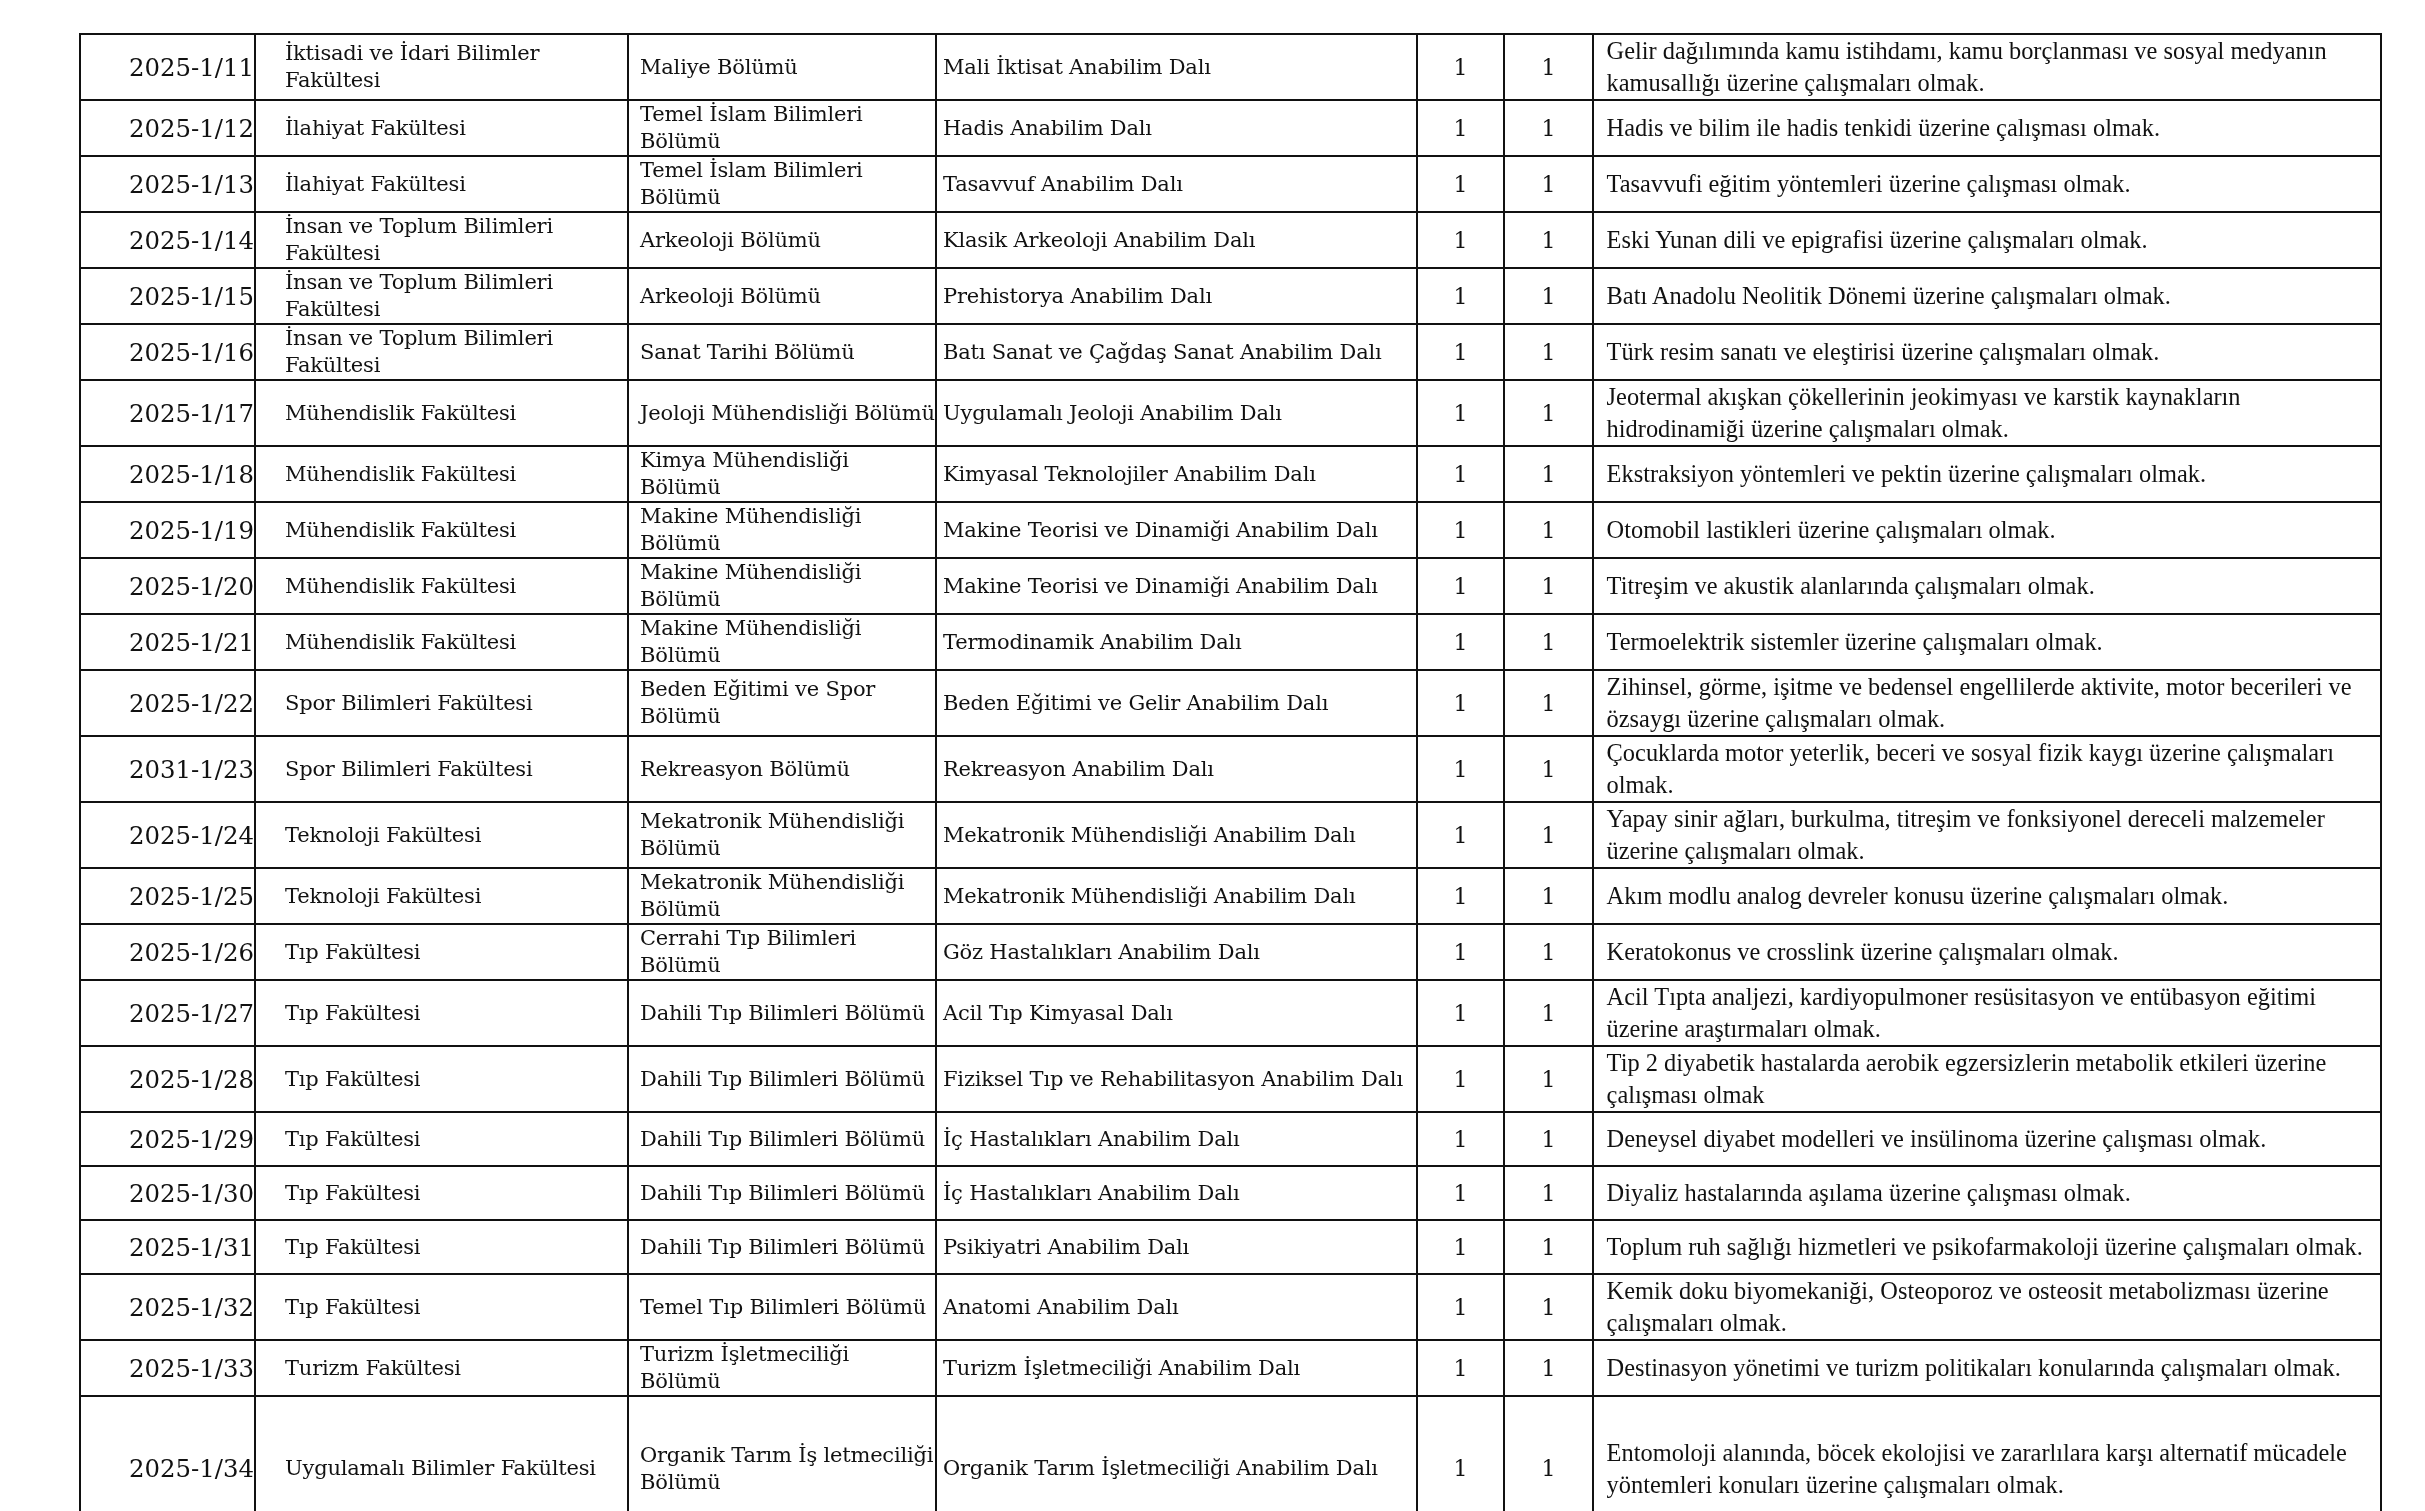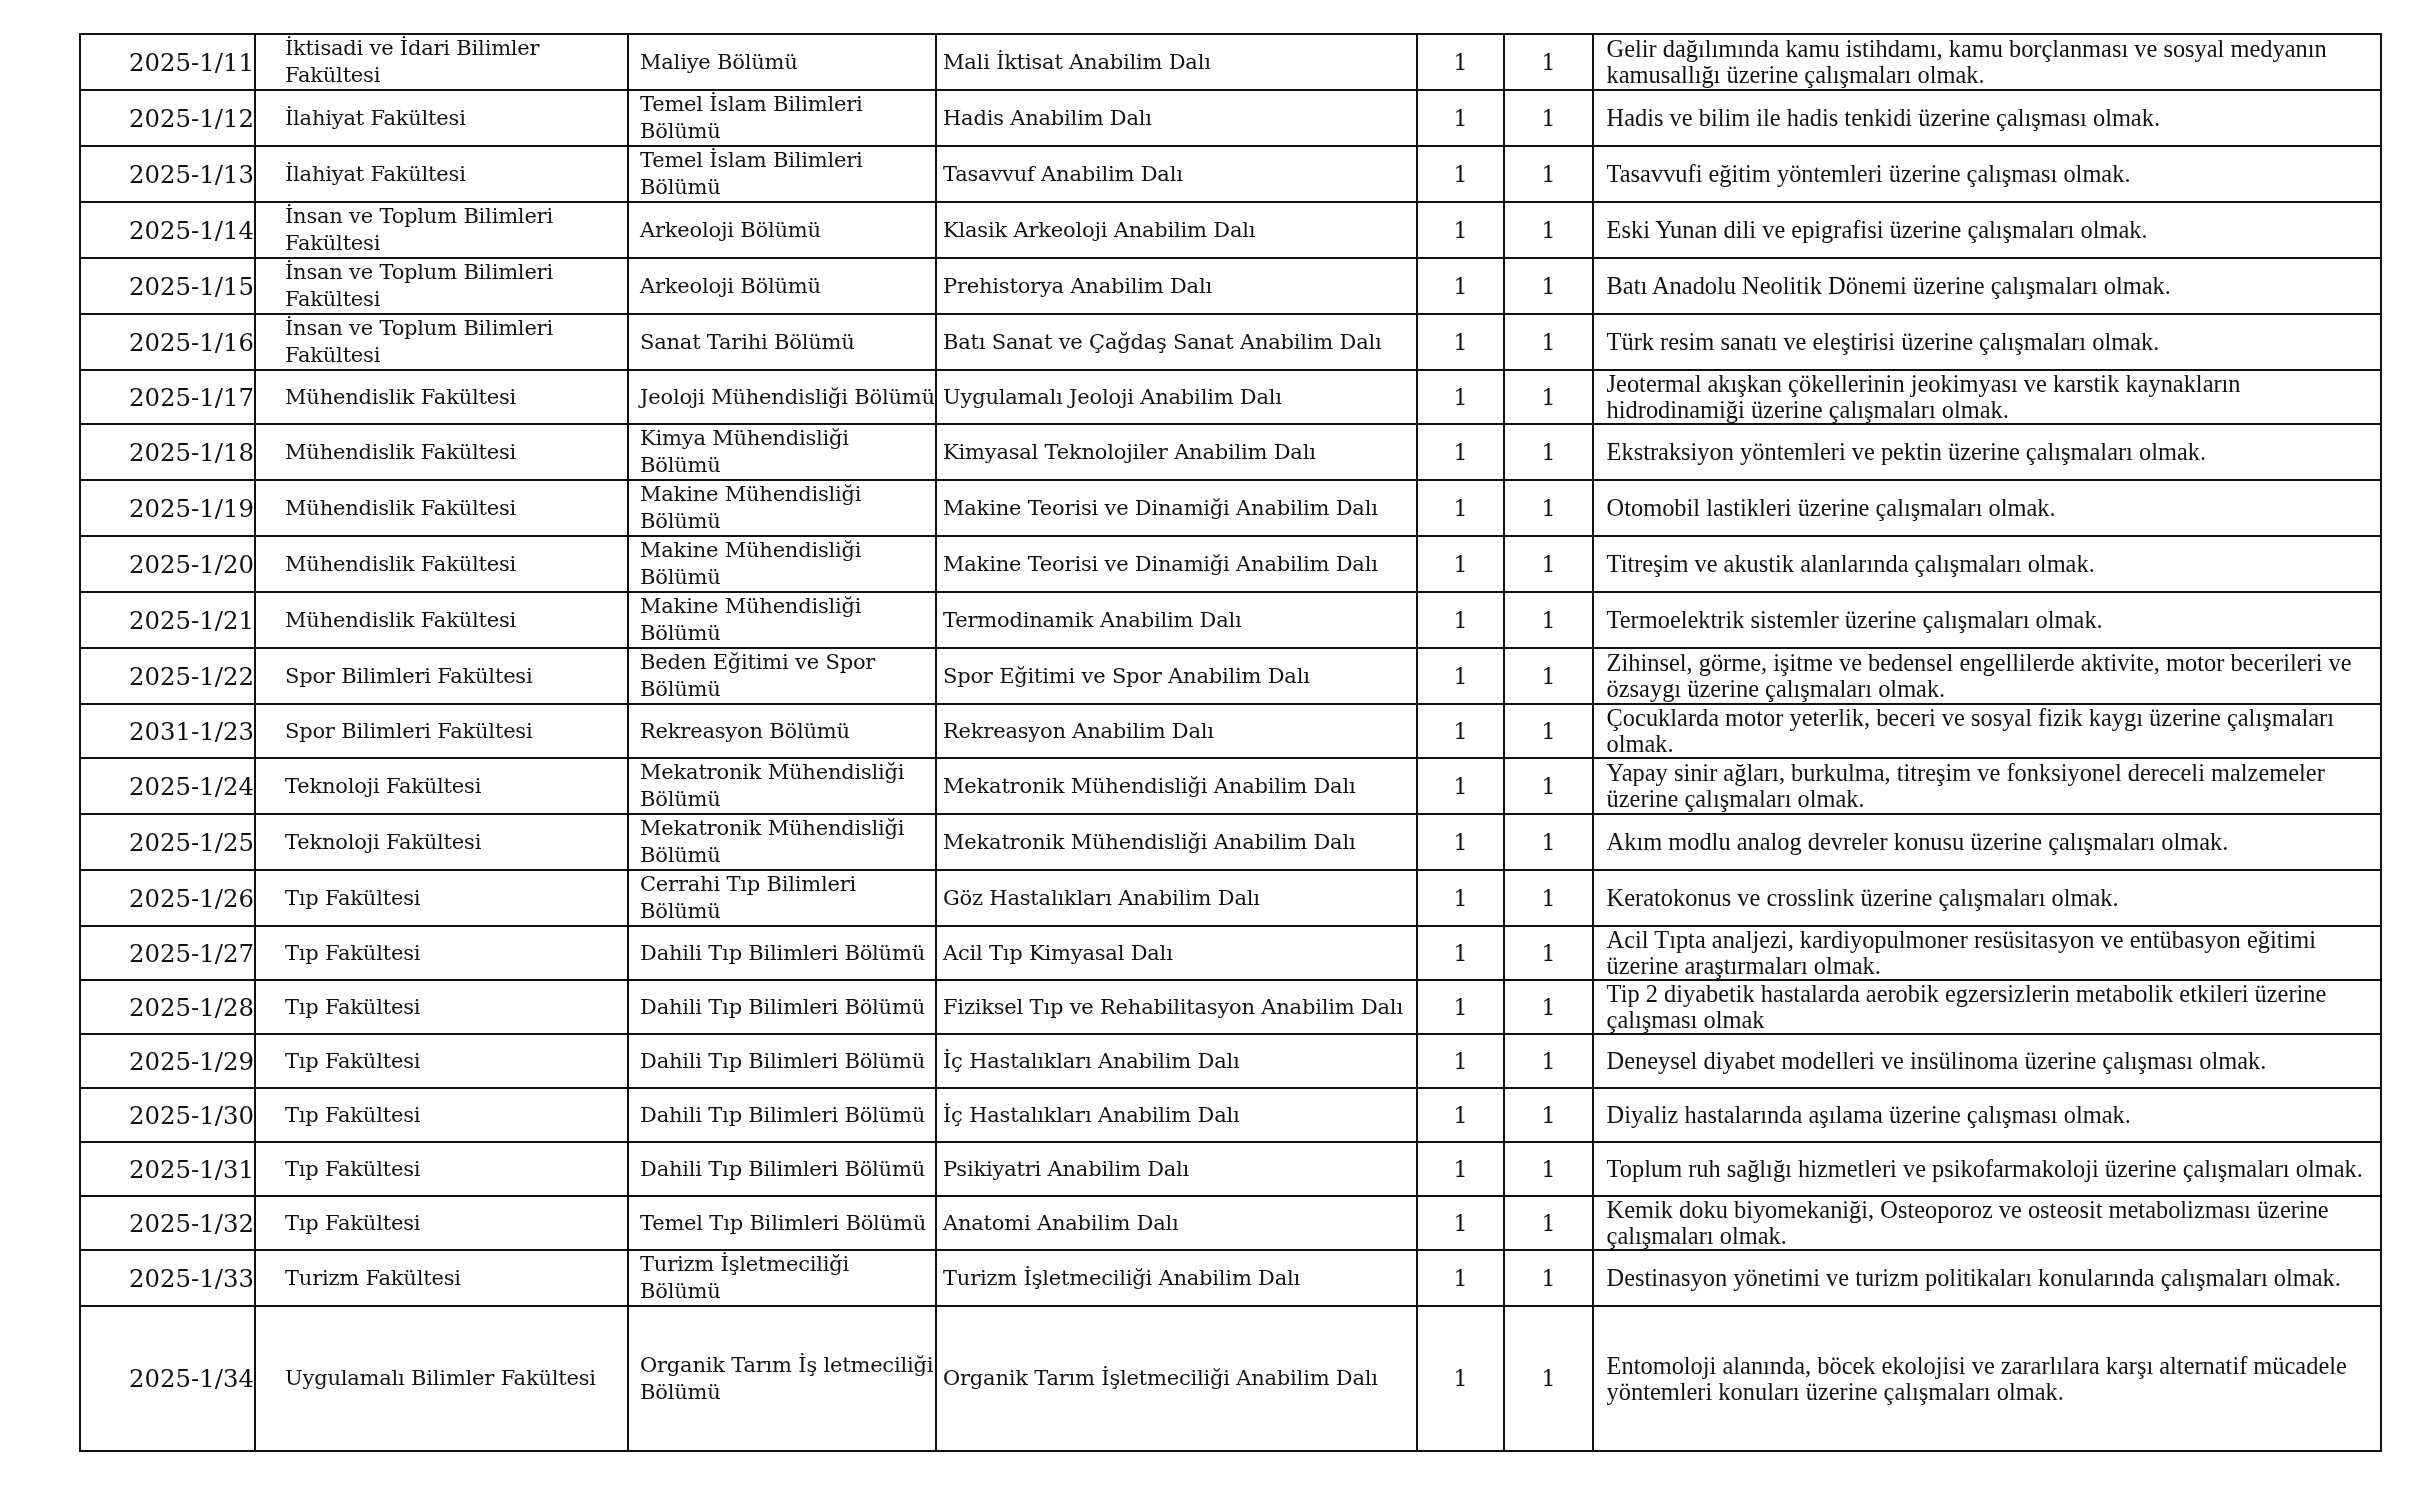--- a/index.html
+++ b/index.html
@@ -41,21 +41,21 @@
     letter-spacing: 0;
   }
   .doc-table td.c-num {
     text-align: center;
     padding: 0;
     font-size: 22px;
   }
   .doc-table td.c-desc {
     font-family: "Liberation Serif", serif;
     font-size: 24.4px;
-    line-height: 26px;
+    line-height: 32px;
     letter-spacing: 0;
     padding-left: 12.6px;
   }
   .doc-table td.c-fac { padding-left: 29px; border-radius: 21px; }
   .doc-table td.c-dept { padding-left: 11px; }
   .doc-table td.c-div { padding-left: 6px; }
 </style>
 </head>
 <body>
 
@@ -166,21 +166,21 @@
     <td class="c-dept">Makine Mühendisliği Bölümü</td>
     <td class="c-div">Termodinamik Anabilim Dalı</td>
     <td class="c-num">1</td>
     <td class="c-num">1</td>
     <td class="c-desc">Termoelektrik sistemler üzerine çalışmaları olmak.</td>
   </tr>
       <tr>
     <td class="c-code">2025-1/22</td>
     <td class="c-fac">Spor Bilimleri Fakültesi</td>
     <td class="c-dept">Beden Eğitimi ve Spor Bölümü</td>
-    <td class="c-div">Spor Eğitimi ve Spor Anabilim Dalı</td>
+    <td class="c-div">Beden Eğitimi ve Gelir Anabilim Dalı</td>
     <td class="c-num">1</td>
     <td class="c-num">1</td>
     <td class="c-desc">Zihinsel, görme, işitme ve bedensel engellilerde aktivite, motor becerileri ve özsaygı üzerine çalışmaları olmak.</td>
   </tr>
       <tr>
     <td class="c-code">2031-1/23</td>
     <td class="c-fac">Spor Bilimleri Fakültesi</td>
     <td class="c-dept">Rekreasyon Bölümü</td>
     <td class="c-div">Rekreasyon Anabilim Dalı</td>
     <td class="c-num">1</td>

